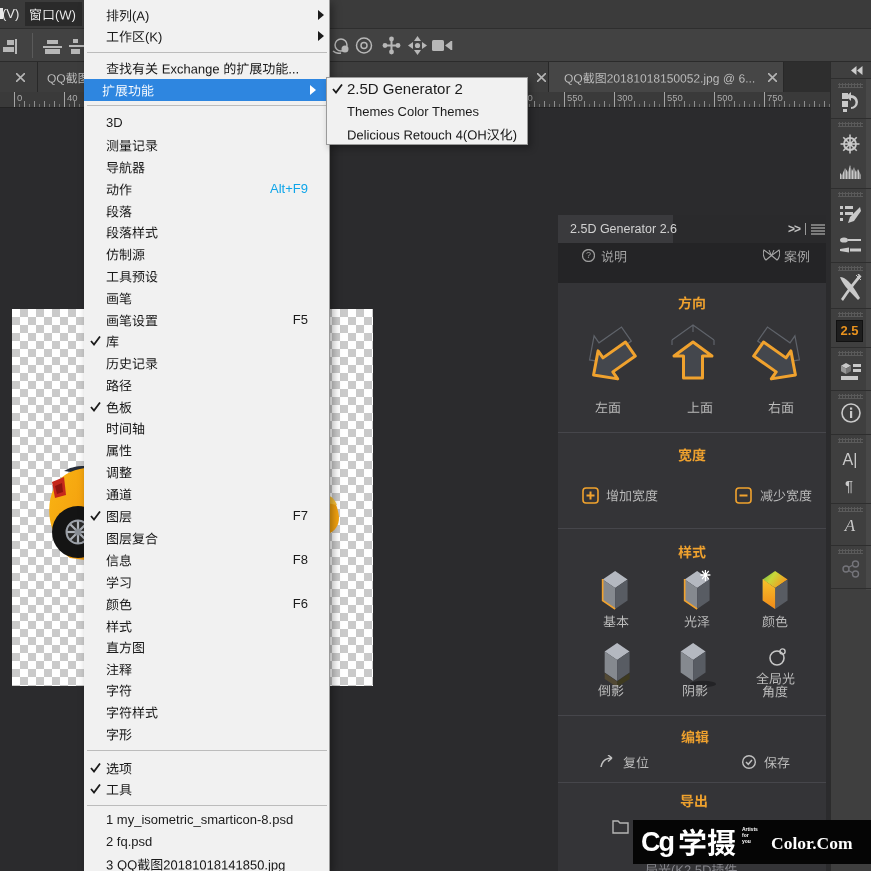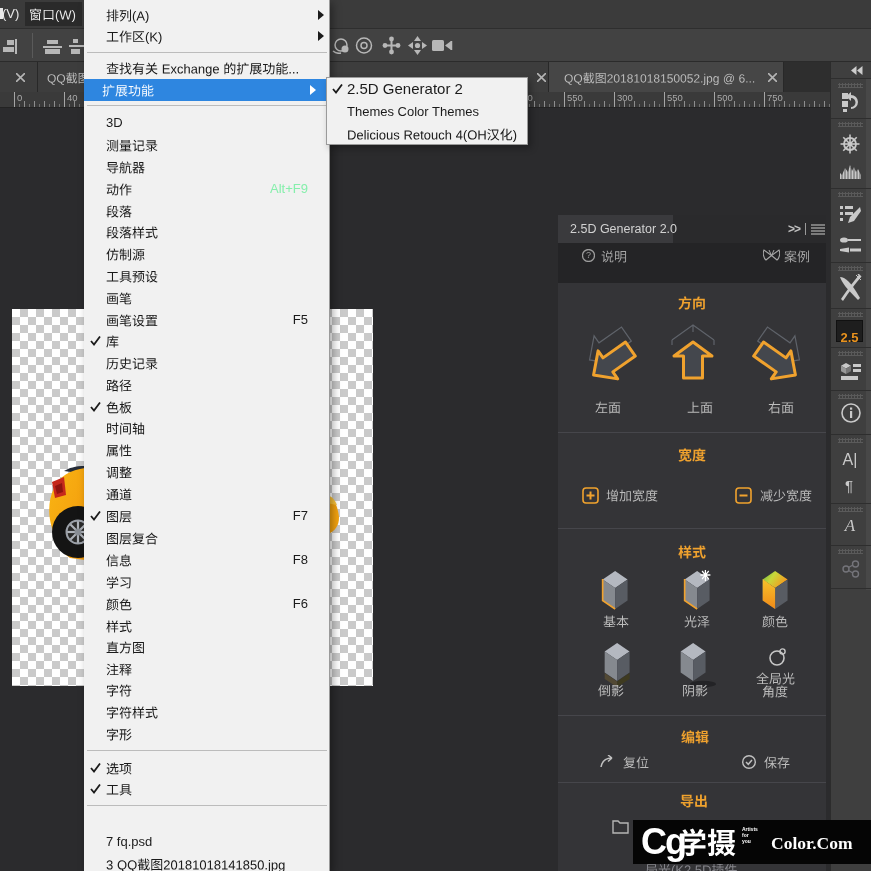--- a/index.html
+++ b/index.html
@@ -311,21 +311,21 @@
     <div style="position:absolute;top:90.875px;font-family:'Liberation Sans',sans-serif;font-size:9.5px;color:#a9a9a9;font-weight:normal;line-height:14.25px;white-space:pre;left:617px;">300</div>
     <div style="position:absolute;left:664px;top:92px;width:1px;height:15px;background:#a5a5a5;"></div>
     <div style="position:absolute;top:90.875px;font-family:'Liberation Sans',sans-serif;font-size:9.5px;color:#a9a9a9;font-weight:normal;line-height:14.25px;white-space:pre;left:667px;">550</div>
     <div style="position:absolute;left:714px;top:92px;width:1px;height:15px;background:#a5a5a5;"></div>
     <div style="position:absolute;top:90.875px;font-family:'Liberation Sans',sans-serif;font-size:9.5px;color:#a9a9a9;font-weight:normal;line-height:14.25px;white-space:pre;left:717px;">500</div>
     <div style="position:absolute;left:764px;top:92px;width:1px;height:15px;background:#a5a5a5;"></div>
     <div style="position:absolute;top:90.875px;font-family:'Liberation Sans',sans-serif;font-size:9.5px;color:#a9a9a9;font-weight:normal;line-height:14.25px;white-space:pre;left:767px;">750</div>
     <div style="position:absolute;left:558px;top:215px;width:268px;height:656px;background:#343437;"></div>
     <div style="position:absolute;left:558px;top:215px;width:268px;height:28px;background:#2a2a2c;"></div>
     <div style="position:absolute;left:558px;top:215px;width:115px;height:28px;background:#3a3a3d;"></div>
-    <div style="position:absolute;top:219.625px;font-family:'Liberation Sans',sans-serif;font-size:12.5px;color:#d2d2d2;font-weight:normal;line-height:18.75px;white-space:pre;left:570px;">2.5D Generator 2.0</div>
+    <div style="position:absolute;top:219.625px;font-family:'Liberation Sans',sans-serif;font-size:12.5px;color:#d2d2d2;font-weight:normal;line-height:18.75px;white-space:pre;left:570px;">2.5D Generator 2.6</div>
     <div style="position:absolute;top:220.0px;font-family:'Liberation Sans',sans-serif;font-size:12px;color:#c0c0c0;font-weight:bold;line-height:18.0px;white-space:pre;letter-spacing:-1px;left:788px;">&gt;&gt;</div>
     <div style="position:absolute;left:805px;top:223px;width:1px;height:12px;background:#9a9a9a;"></div>
     <svg style="position:absolute;left:811px;top:224px;" width="14" height="11" viewBox="0 0 14 11">
       <g stroke="#bdbdbd" stroke-width="1.1">
         <line x1="0" y1="1" x2="14" y2="1"></line>
         <line x1="0" y1="4" x2="14" y2="4"></line>
         <line x1="0" y1="7" x2="14" y2="7"></line>
         <line x1="0" y1="10" x2="14" y2="10"></line>
       </g>
     </svg>
@@ -623,21 +623,21 @@
     </svg>
     <svg style="position:absolute;left:839px;top:274px;" width="23" height="27" viewBox="0 0 23 27">
       <g fill="#c9c9c9">
         <path d="M1,3 C6,3 12,8 21,24 L19,26 C8,15 3,9 1,3 Z"></path>
         <path d="M22,3 L20,1 C14,8 8,16 2,25 L4,27 C10,18 17,9 22,3 Z"></path>
         <path d="M19,0 L21,2 M22,3 L20,1" stroke="#c9c9c9" stroke-width="1.5"></path>
         <path d="M17,1 L22,6" stroke="#c9c9c9" stroke-width="1"></path>
       </g>
     </svg>
     <div style="position:absolute;left:836px;top:320px;width:27px;height:22px;background:#1e1e1e;border:1px solid #111;box-sizing:border-box;"></div>
-    <div style="position:absolute;top:321.25px;font-family:'Liberation Sans',sans-serif;font-size:13px;color:#e8921e;font-weight:bold;line-height:19.5px;white-space:pre;left:849.5px;transform:translateX(-50%);margin-top:7px;">2.5</div>
+    <div style="position:absolute;top:321.25px;font-family:'Liberation Sans',sans-serif;font-size:13px;color:#e8921e;font-weight:bold;line-height:19.5px;white-space:pre;left:849.5px;transform:translateX(-50%);">2.5</div>
     <svg style="position:absolute;left:841px;top:362px;" width="20" height="20" viewBox="0 0 20 20">
       <path d="M5,1 L10,3.8 L5,6.6 L0,3.8 Z" fill="#c9c9c9"></path>
       <path d="M0,3.8 L5,6.6 L5,12 L0,9.2 Z" fill="#999"></path>
       <path d="M5,6.6 L10,3.8 L10,9.2 L5,12 Z" fill="#777"></path>
       <g fill="#c9c9c9">
         <rect x="12" y="2" width="8" height="3"></rect>
         <rect x="12" y="7" width="8" height="3"></rect>
         <rect x="0" y="14" width="17" height="4"></rect>
       </g>
     </svg>
@@ -652,21 +652,21 @@
     <svg style="position:absolute;left:842px;top:560px;" width="18" height="18" viewBox="0 0 18 18">
       <g stroke="#74747a" stroke-width="1.4" fill="none">
         <circle cx="13.5" cy="4" r="3"></circle>
         <circle cx="13.5" cy="14" r="3"></circle>
         <circle cx="4" cy="9" r="3"></circle>
         <line x1="6.5" y1="7.5" x2="11" y2="5"></line>
         <line x1="6.5" y1="10.5" x2="11" y2="13"></line>
       </g>
     </svg>
     <div style="position:absolute;left:633px;top:820px;width:238px;height:44px;background:#050505;"></div>
-    <div style="position:absolute;top:821.75px;font-family:'Liberation Sans',sans-serif;font-size:36px;color:#fff;font-weight:normal;line-height:40.5px;white-space:pre;letter-spacing:-2px;left:641px;text-align:right;"><b>Cg</b></div>
+    <div style="position:absolute;top:821.75px;font-family:'Liberation Sans',sans-serif;font-size:27px;color:#fff;font-weight:normal;line-height:40.5px;white-space:pre;letter-spacing:-2px;left:641px;text-align:right;"><b>Cg</b></div>
     <svg style="position:absolute;left:678px;top:828.24px;overflow:visible" width="58" height="37.7" viewBox="0 0 2 1.3" fill="#fff">
       <use href="#b5b66" x="0"></use>
       <use href="#b6444" x="1"></use>
     </svg>
     <div style="position:absolute;left:742px;top:826px;width:10px;font-family:&quot;Liberation Sans&quot;,sans-serif;font-size:5px;color:#fff;line-height:6px;font-weight:bold">Artists for you</div>
     <div style="position:absolute;top:830.375px;font-family:'Liberation Serif',serif;font-size:17.5px;color:#fff;font-weight:bold;line-height:26.25px;white-space:pre;left:771px;">Color.Com</div>
     <div style="position:absolute;left:84px;top:0px;width:246px;height:871px;background:#f1f1f1;border-right:1px solid #9a9a9a;box-sizing:border-box;box-shadow:3px 3px 8px rgba(0,0,0,0.35);"></div>
     <svg style="position:absolute;left:106px;top:9.28px;overflow:visible" width="43.329" height="16.9" viewBox="0 0 3.333 1.3" fill="#1b1b1b">
       <use href="#c6392" x="0"></use>
       <use href="#c5217" x="1"></use>
@@ -731,21 +731,21 @@
     </svg>
     <svg style="position:absolute;left:106px;top:161.28px;overflow:visible" width="39" height="16.9" viewBox="0 0 3 1.3" fill="#1b1b1b">
       <use href="#c5bfc" x="0"></use>
       <use href="#c822a" x="1"></use>
       <use href="#c5668" x="2"></use>
     </svg>
     <svg style="position:absolute;left:106px;top:183.28px;overflow:visible" width="26" height="16.9" viewBox="0 0 2 1.3" fill="#1b1b1b">
       <use href="#c52a8" x="0"></use>
       <use href="#c4f5c" x="1"></use>
     </svg>
-    <div style="position:absolute;top:179.25px;font-family:'Liberation Sans',sans-serif;font-size:13px;color:#86efac;font-weight:normal;line-height:19.5px;white-space:pre;right:563px;text-align:center;">Alt+F9</div>
+    <div style="position:absolute;top:179.25px;font-family:'Liberation Sans',sans-serif;font-size:13px;color:#0ea5e9;font-weight:normal;line-height:19.5px;white-space:pre;right:563px;text-align:center;">Alt+F9</div>
     <svg style="position:absolute;left:106px;top:205.28px;overflow:visible" width="26" height="16.9" viewBox="0 0 2 1.3" fill="#1b1b1b">
       <use href="#c6bb5" x="0"></use>
       <use href="#c843d" x="1"></use>
     </svg>
     <svg style="position:absolute;left:106px;top:226.28px;overflow:visible" width="52" height="16.9" viewBox="0 0 4 1.3" fill="#1b1b1b">
       <use href="#c6bb5" x="0"></use>
       <use href="#c843d" x="1"></use>
       <use href="#c6837" x="2"></use>
       <use href="#c5f0f" x="3"></use>
     </svg>
@@ -875,21 +875,22 @@
       <path d="M1,5 L4,8.5 L10,0.5" fill="none" stroke="#1b1b1b" stroke-width="1.8"></path>
     </svg>
     <svg style="position:absolute;left:106px;top:783.28px;overflow:visible" width="26" height="16.9" viewBox="0 0 2 1.3" fill="#1b1b1b">
       <use href="#c5de5" x="0"></use>
       <use href="#c5177" x="1"></use>
     </svg>
     <svg style="position:absolute;left:90px;top:784px;" width="11" height="10" viewBox="0 0 11 10">
       <path d="M1,5 L4,8.5 L10,0.5" fill="none" stroke="#1b1b1b" stroke-width="1.8"></path>
     </svg>
     <div style="position:absolute;left:87px;top:805px;width:240px;height:1px;background:#bcbcbc;"></div>
-    <div style="position:absolute;top:832.25px;font-family:'Liberation Sans',sans-serif;font-size:13px;color:#1b1b1b;font-weight:normal;line-height:19.5px;white-space:pre;left:106px;">7 fq.psd</div>
+    <div style="position:absolute;top:810.25px;font-family:'Liberation Sans',sans-serif;font-size:13px;color:#1b1b1b;font-weight:normal;line-height:19.5px;white-space:pre;left:106px;">1 my_isometric_smarticon-8.psd</div>
+    <div style="position:absolute;top:832.25px;font-family:'Liberation Sans',sans-serif;font-size:13px;color:#1b1b1b;font-weight:normal;line-height:19.5px;white-space:pre;left:106px;">2 fq.psd</div>
     <svg style="position:absolute;left:106px;top:858.28px;overflow:visible" width="179.403" height="16.9" viewBox="0 0 13.8 1.3" fill="#1b1b1b">
       <use href="#l33" x="0"></use>
       <use href="#l51" x="0.846"></use>
       <use href="#l51" x="1.624"></use>
       <use href="#c622a" x="2.402"></use>
       <use href="#c56fe" x="3.402"></use>
       <use href="#l32" x="4.402"></use>
       <use href="#l30" x="4.958"></use>
       <use href="#l31" x="5.514"></use>
       <use href="#l38" x="6.07"></use>

